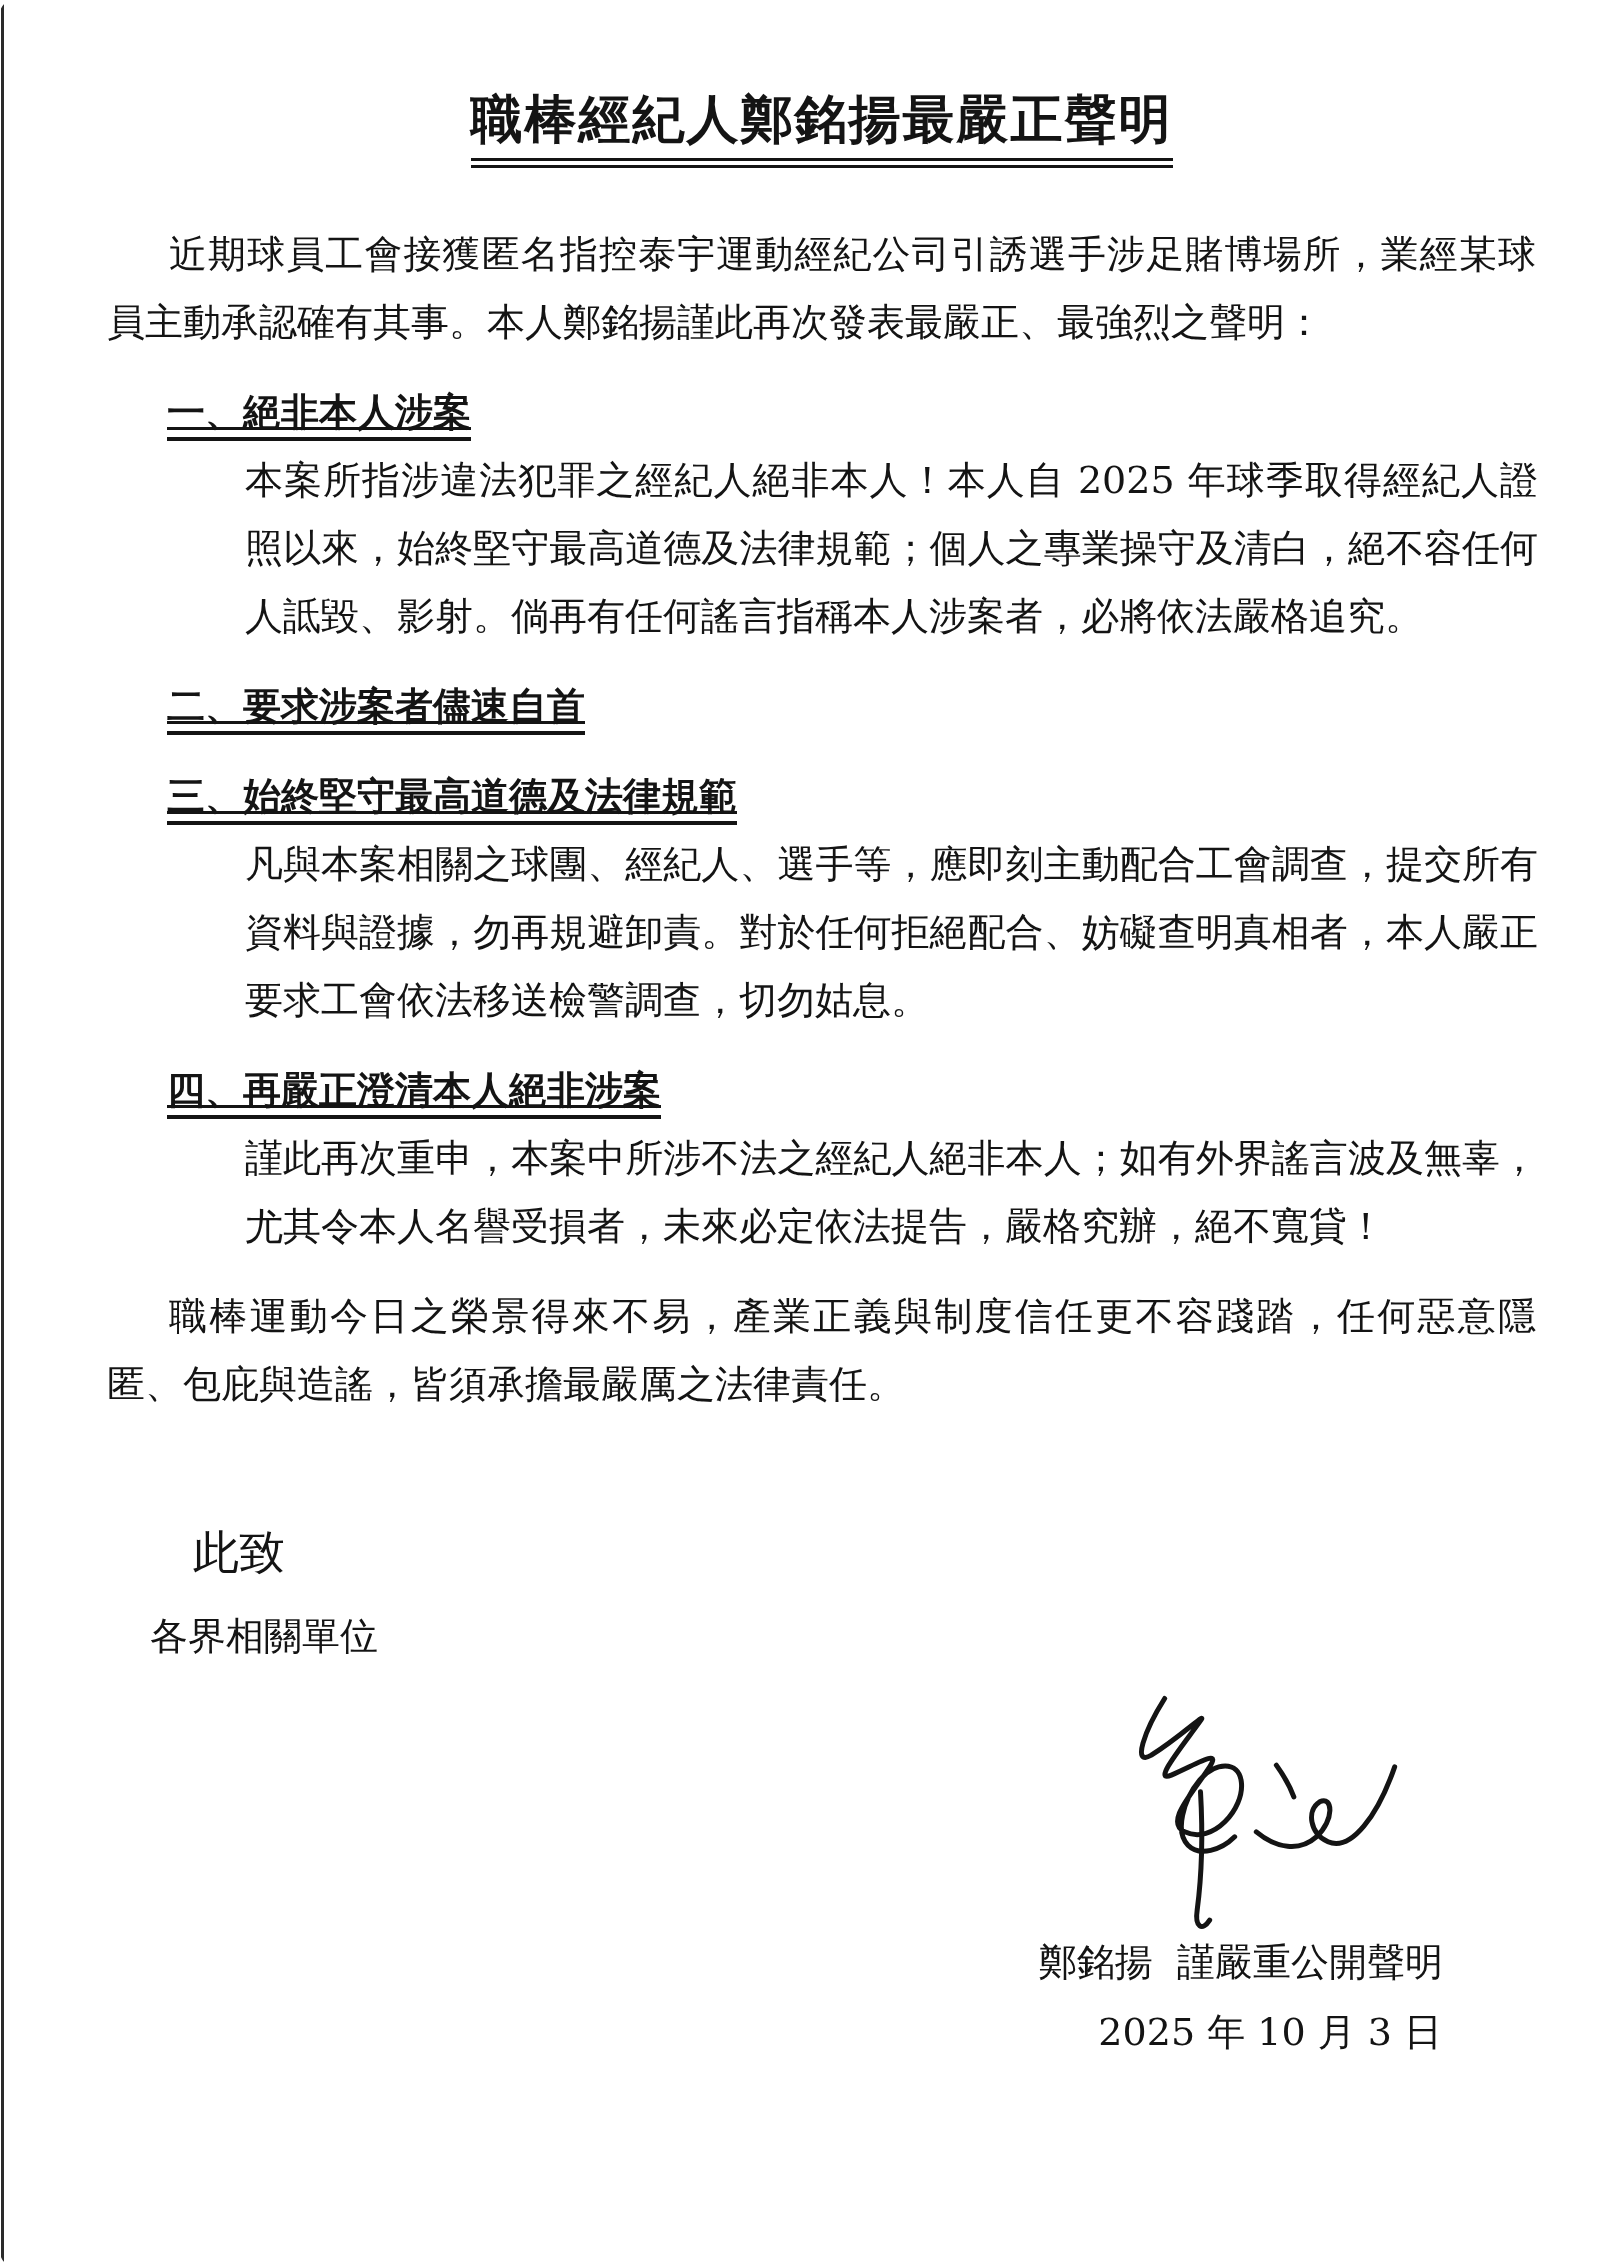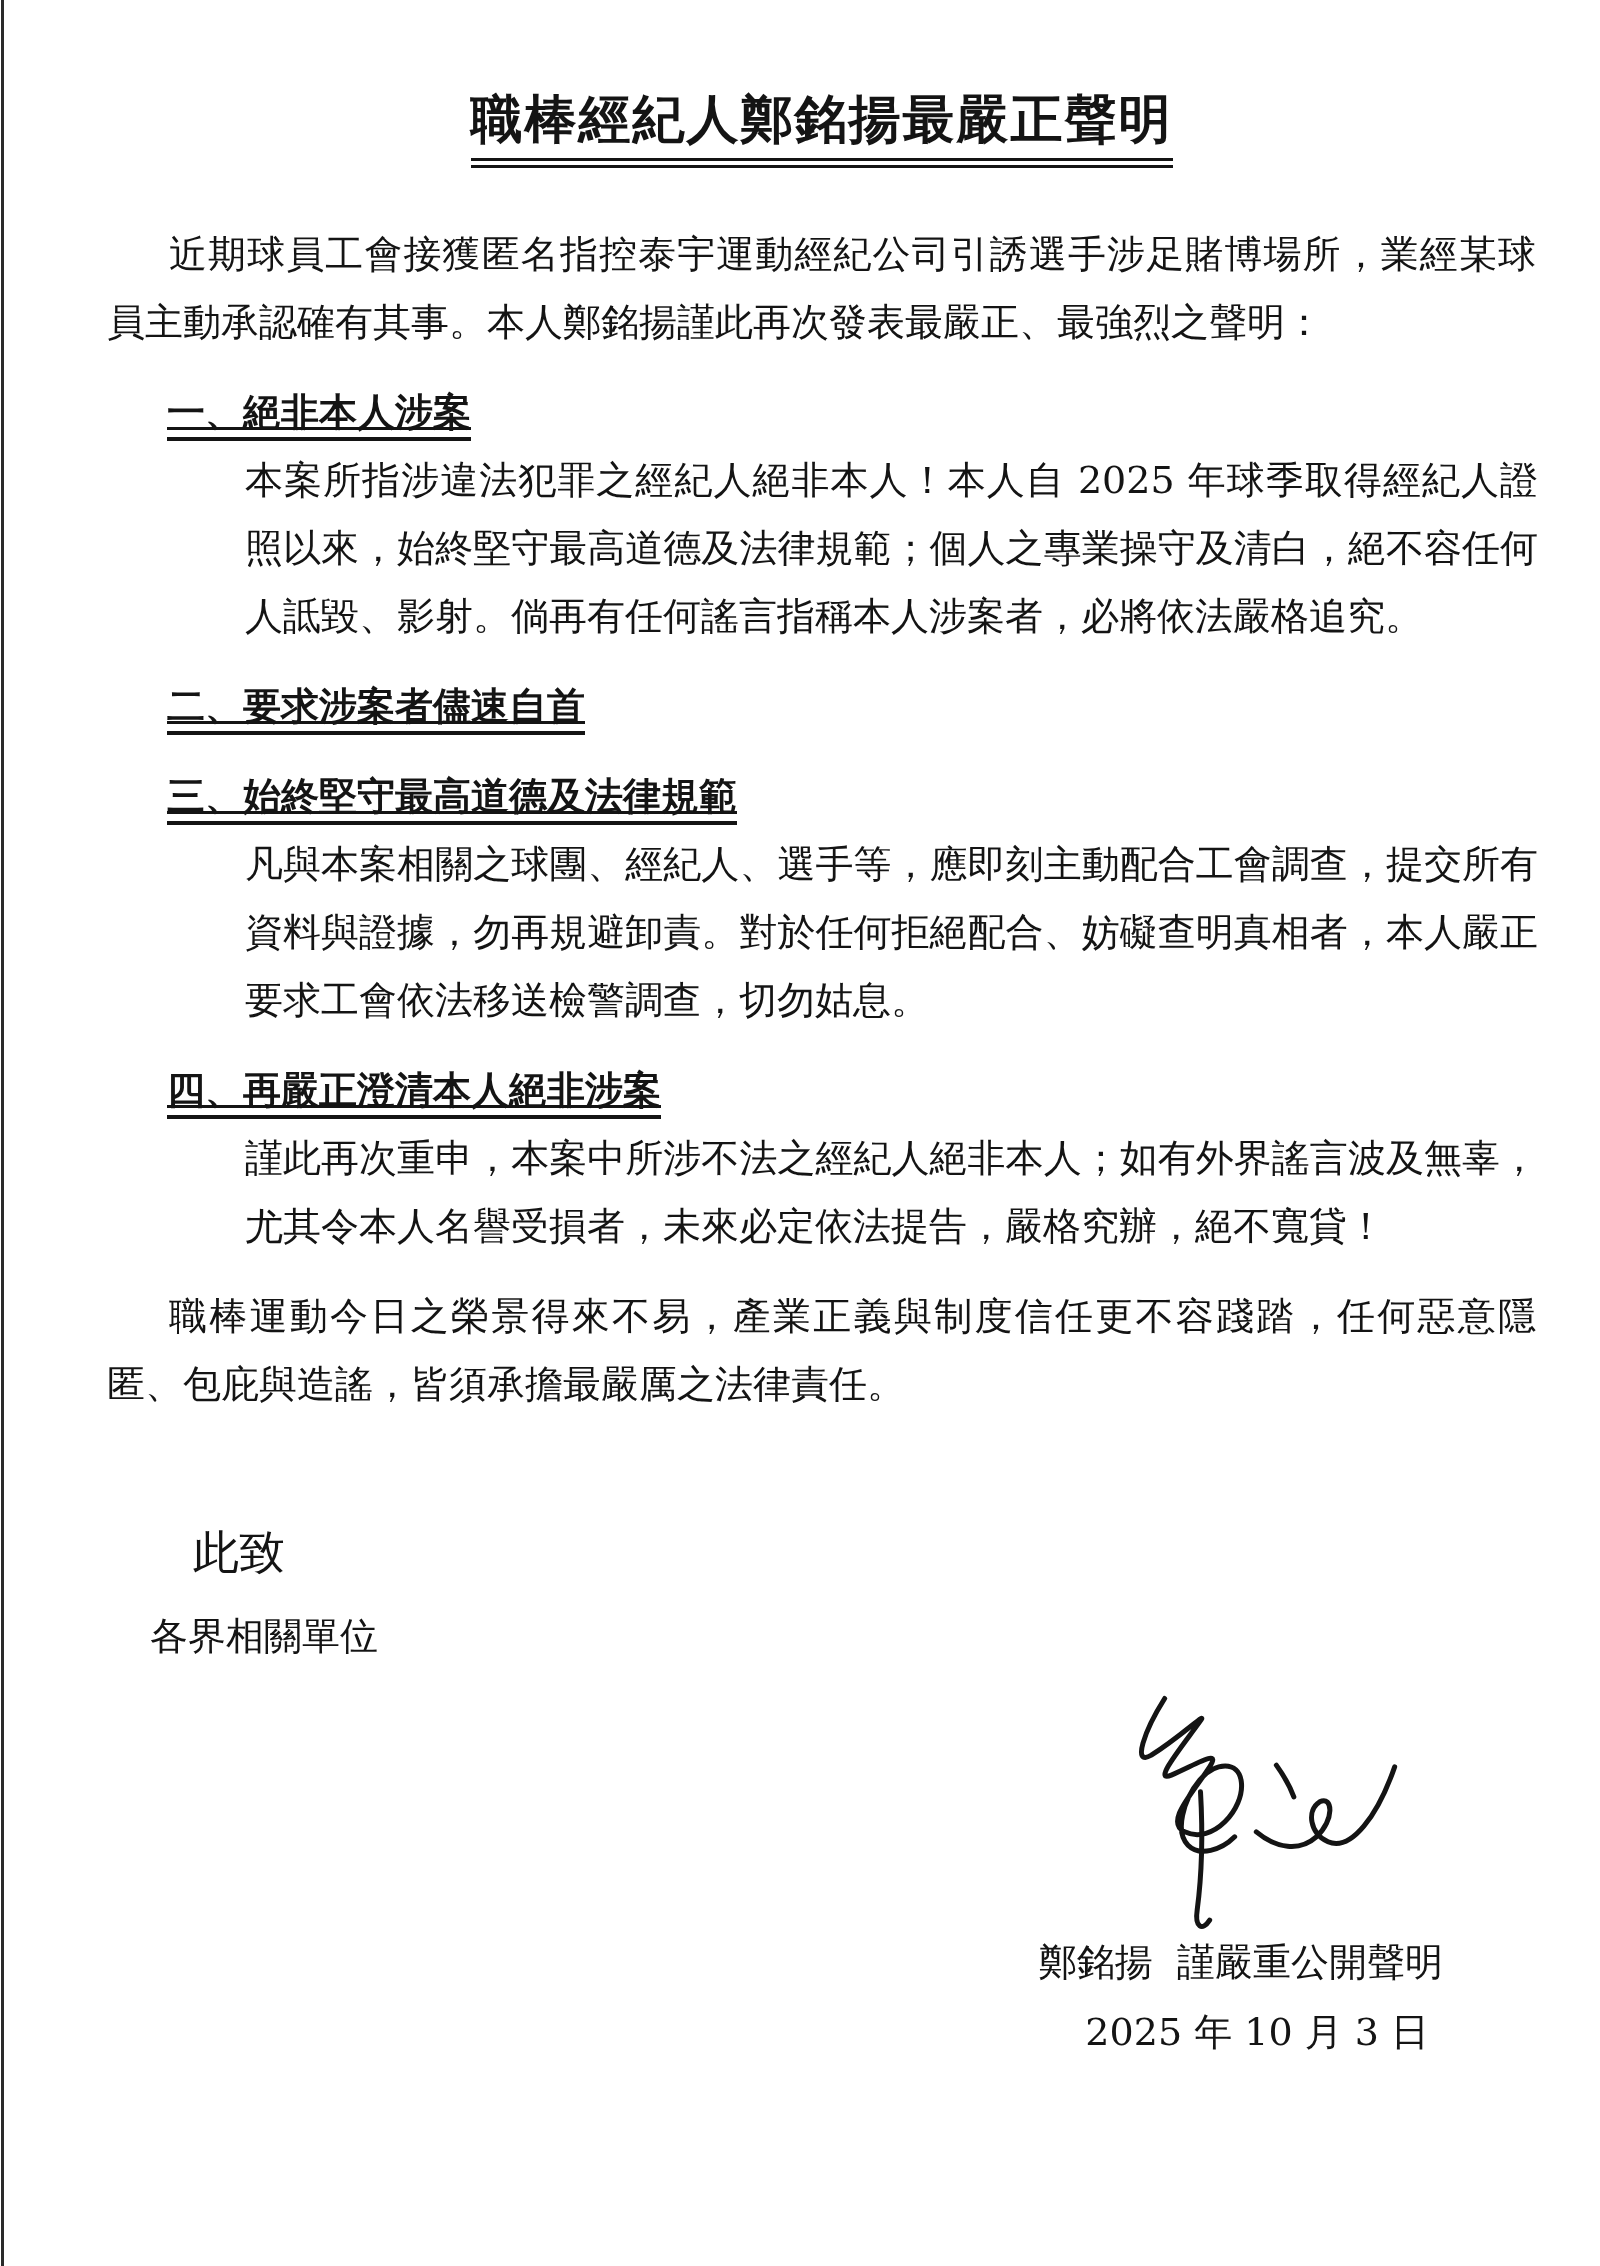--- a/index.html
+++ b/index.html
@@ -11,20 +11,21 @@
     position: relative;
     width: 1600px;
     height: 2266px;
     margin: 0 auto;
     background: #ffffff;
     color: #141414;
     font-family: "DejaVu Serif", serif;
     box-sizing: border-box;
     padding: 88px 62px 0 105px;
     overflow: hidden;
+    border-radius: 14px;
   }
   .scan-edge {
     position: absolute;
     left: 1px;
     top: 0;
     width: 3px;
     height: 100%;
     background: #2a2a2a;
   }
   .title-wrap {
@@ -90,21 +91,21 @@
   .sig-name {
     position: absolute;
     right: 95px;
     top: 258px;
     font-size: 38px;
     line-height: 68px;
     white-space: pre;
   }
   .sig-date {
     position: absolute;
-    right: 109px;
+    right: 96px;
     top: 328px;
     font-size: 38px;
     line-height: 68px;
     white-space: pre;
   }
 </style>
 </head>
 <body>
 
 <div class="page">

